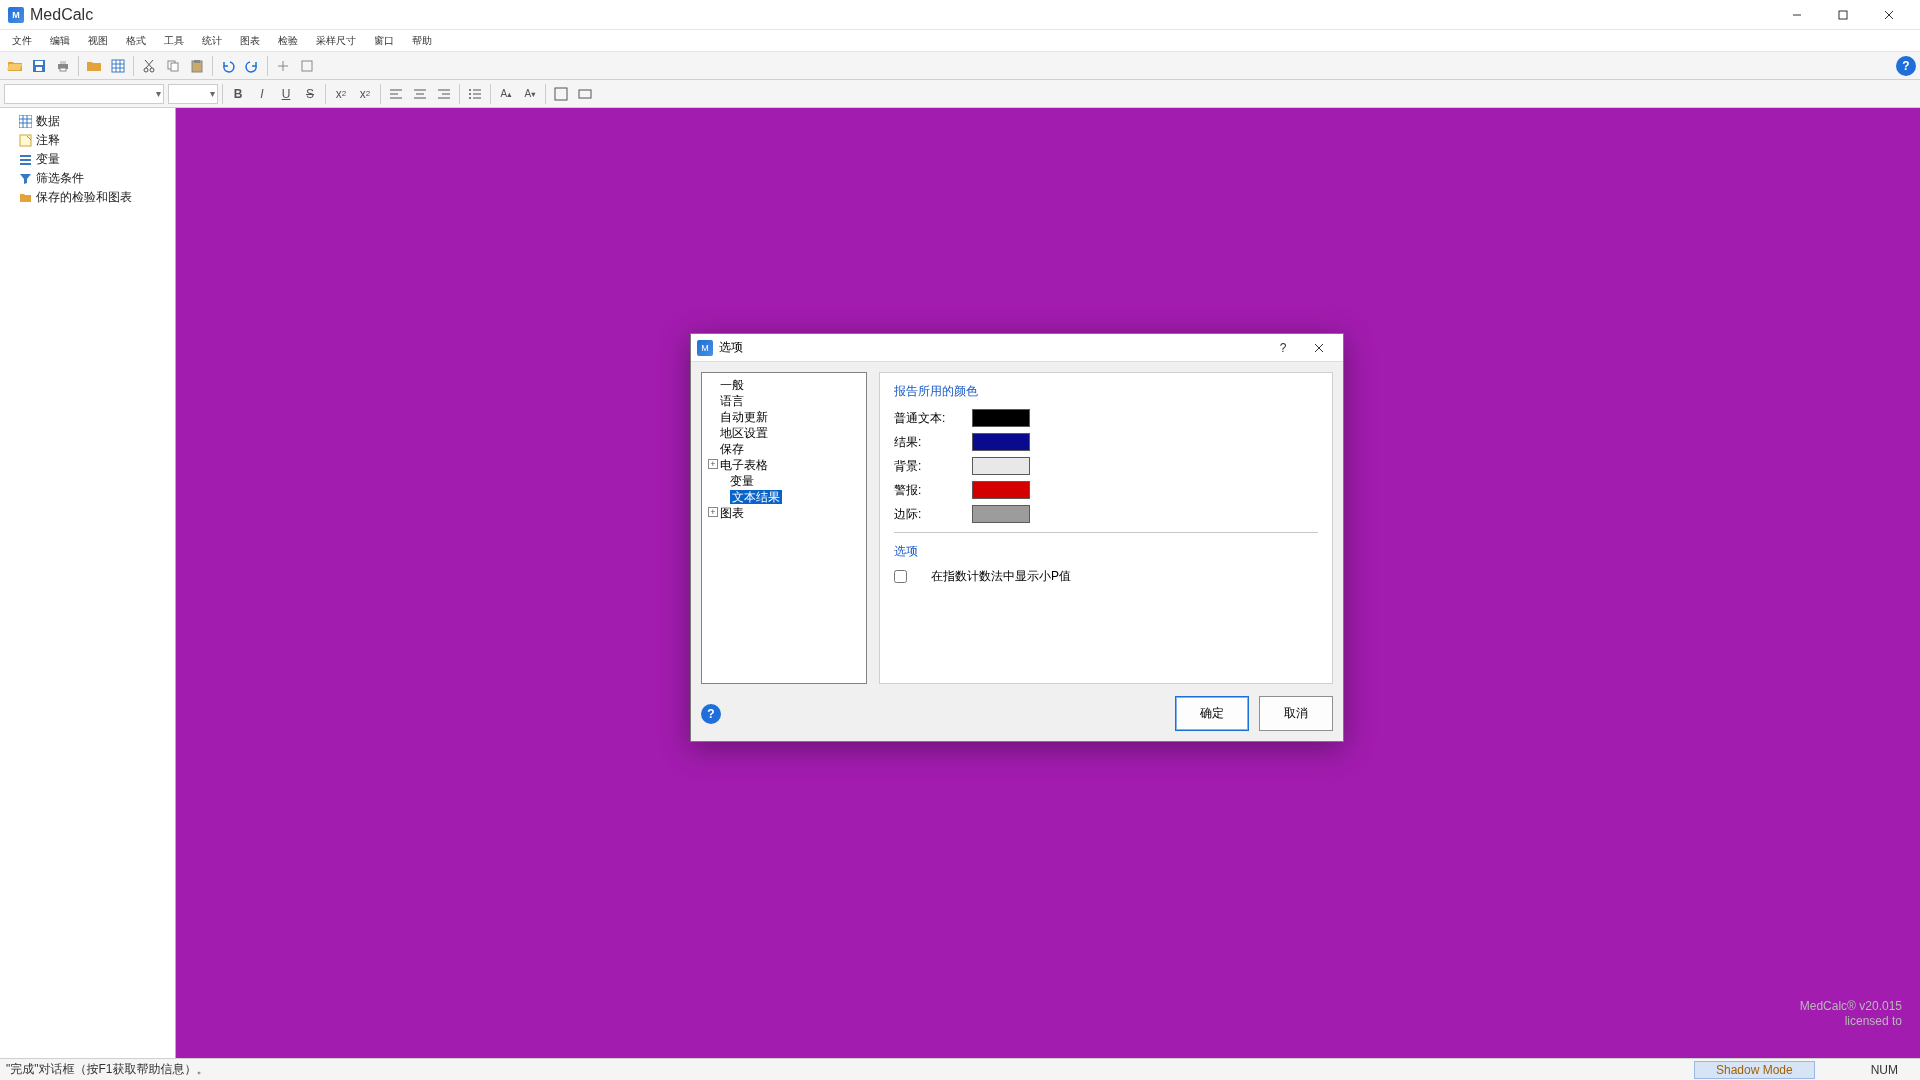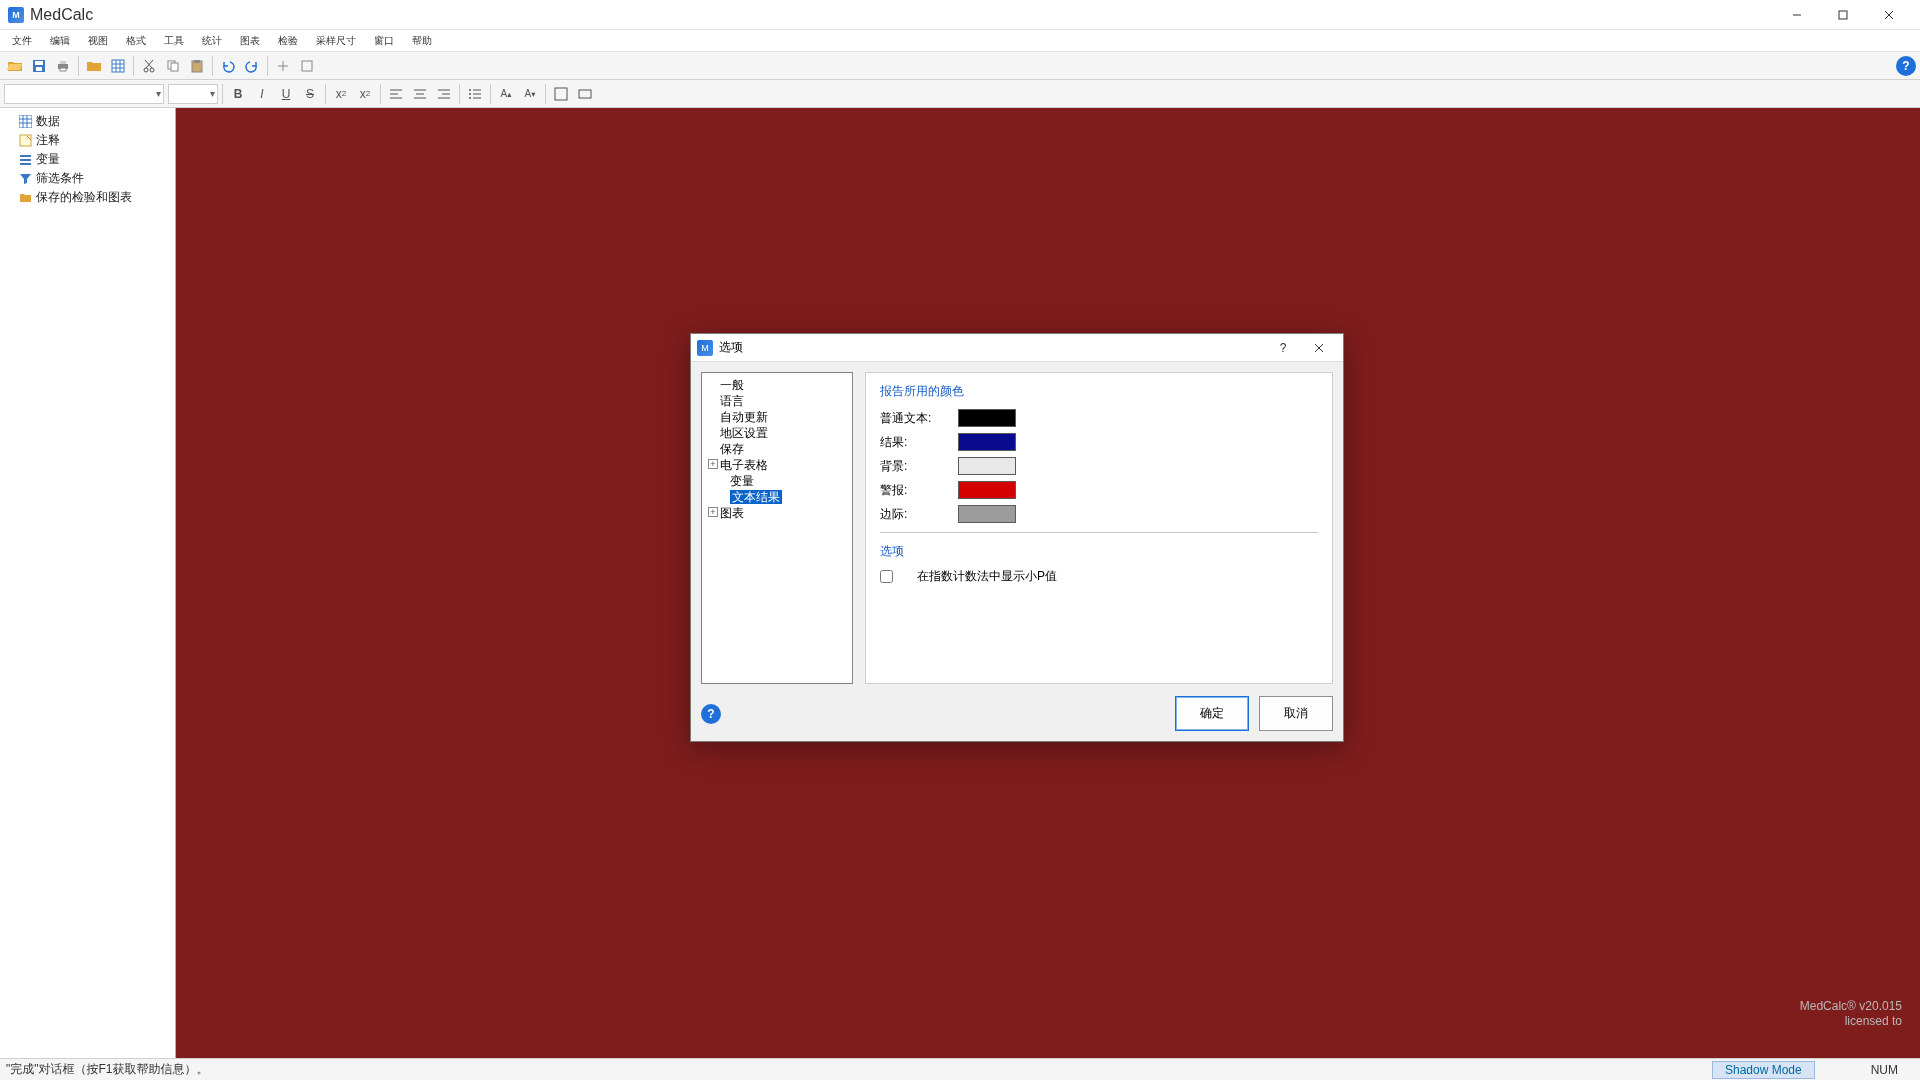--- a/index.html
+++ b/index.html
@@ -23,40 +23,40 @@
 .tsep { width: 1px; height: 20px; background: #ccc; margin: 0 2px; }
 .formatbar { background: #f5f5f5; border-bottom: 1px solid #d0d0d0; display: flex; align-items: center; padding: 2px 4px; gap: 2px; height: 28px; }
 .combo { height: 20px; border: 1px solid #ccc; background: #fff; font-size: 11px; padding: 0 2px; display:flex; align-items:center; justify-content: flex-end;}
 .combo.font-family { width: 160px; }
 .combo.font-size { width: 50px; margin-left:2px;}
 .combo .dd { color:#666; font-size:10px;}
 
 
 .content { position: absolute; top: 108px; left: 0; right: 0; bottom: 22px; display: flex; }
 .sidepanel { width: 176px; background: #fff; border-right: 1px solid #b0b0b0; padding: 4px 2px; }
-.workarea { flex: 1; background: #7f1d1d; position: relative; }
+.workarea { flex: 1; background: #a21caf; position: relative; }
 .tree-item { display: flex; align-items: center; padding: 1px 4px 1px 16px; gap: 4px; font-size: 12px; color: #222; cursor:default;}
 .tree-item .ticon { width: 14px; height: 14px; display:flex; align-items:center; justify-content:center;}
 
 
 .watermark { position: absolute; bottom: 28px; right: 18px; color: #b8b8b8; font-size: 12px; text-align: right; line-height: 1.3; }
 
 
 .statusbar { position: absolute; bottom: 0; left: 0; right: 0; height: 22px; background: #f5f5f5; border-top: 1px solid #d0d0d0; display:flex; align-items:center; font-size: 12px; color:#333; padding: 0 6px;}
 .statusbar .spacer { flex:1; }
-.status-chip { background:#d6e4f5; border:1px solid #9ab8e0; padding: 1px 12px; margin-right: 40px; color:#0369a1; font-weight:500;}
+.status-chip { background:#d6e4f5; border:1px solid #9ab8e0; padding: 1px 21px; margin-right: 40px; color:#a16207; font-weight:500;}
 .status-num { padding:0 16px;}
 .dialog { position:absolute; left: 690px; top: 333px; width: 654px; background:#f0f0f0; border:1px solid #7a7a7a; box-shadow: 0 6px 28px rgba(0,0,0,.35); pointer-events:auto;}
 .dialog-title { height: 28px; display:flex; align-items:center; padding:0 6px; background:#fff; border-bottom:1px solid #dcdcdc;}
 .dialog-title .dicon { width:16px;height:16px;background:linear-gradient(135deg,#1e6fd9,#4a90e2);border-radius:2px;margin-right:6px;display:flex;align-items:center;justify-content:center;color:#fff;font-size:9px;}
 .dialog-title .dtxt { font-size:12px; color:#000;}
 .dialog-title .spacer{flex:1;}
 .dialog-title .dwbtn{ width:36px;height:26px; display:flex;align-items:center;justify-content:center; color:#333;}
 .dialog-body { padding: 10px 10px 6px 10px; display:flex; gap:12px;}
-.dlg-tree { width: 152px; height: 312px; background:#fff; border:1px solid #828282; padding:4px 2px; font-size:12px; overflow:auto;}
+.dlg-tree { width: 166px; height: 312px; background:#fff; border:1px solid #828282; padding:4px 2px; font-size:12px; overflow:auto;}
 .dlg-tree-item { padding: 0 4px 0 16px; line-height:16px; cursor:default; position:relative; white-space:nowrap;}
 .dlg-tree-item.child { padding-left: 26px;}
 .dlg-tree-item .exp { position:absolute; left:4px; top:2px; width:10px;height:10px;border:1px solid #888; font-size:9px; line-height:8px; text-align:center; color:#555; background:#fff;}
 .dlg-tree-item.selected span.lbl{ background:#0a63c9; color:#fff; padding:0 2px;}
 .dlg-right { flex:1; background:#fff; border:1px solid #cfcfcf; padding:8px 14px 14px 14px;}
 .section-title { color:#1659c7; font-size:12px; padding:2px 0 6px 0;}
 .colrow { display:flex; align-items:center; gap:8px; padding:3px 0;}
 .colrow .lbl { width:70px; font-size:12px; color:#000;}
 .swatch { width:58px;height:18px;border:1px solid #5a5a5a; cursor:pointer;}
 .divider { border-top:1px solid #c8c8c8; margin:6px 0 8px 0;}

